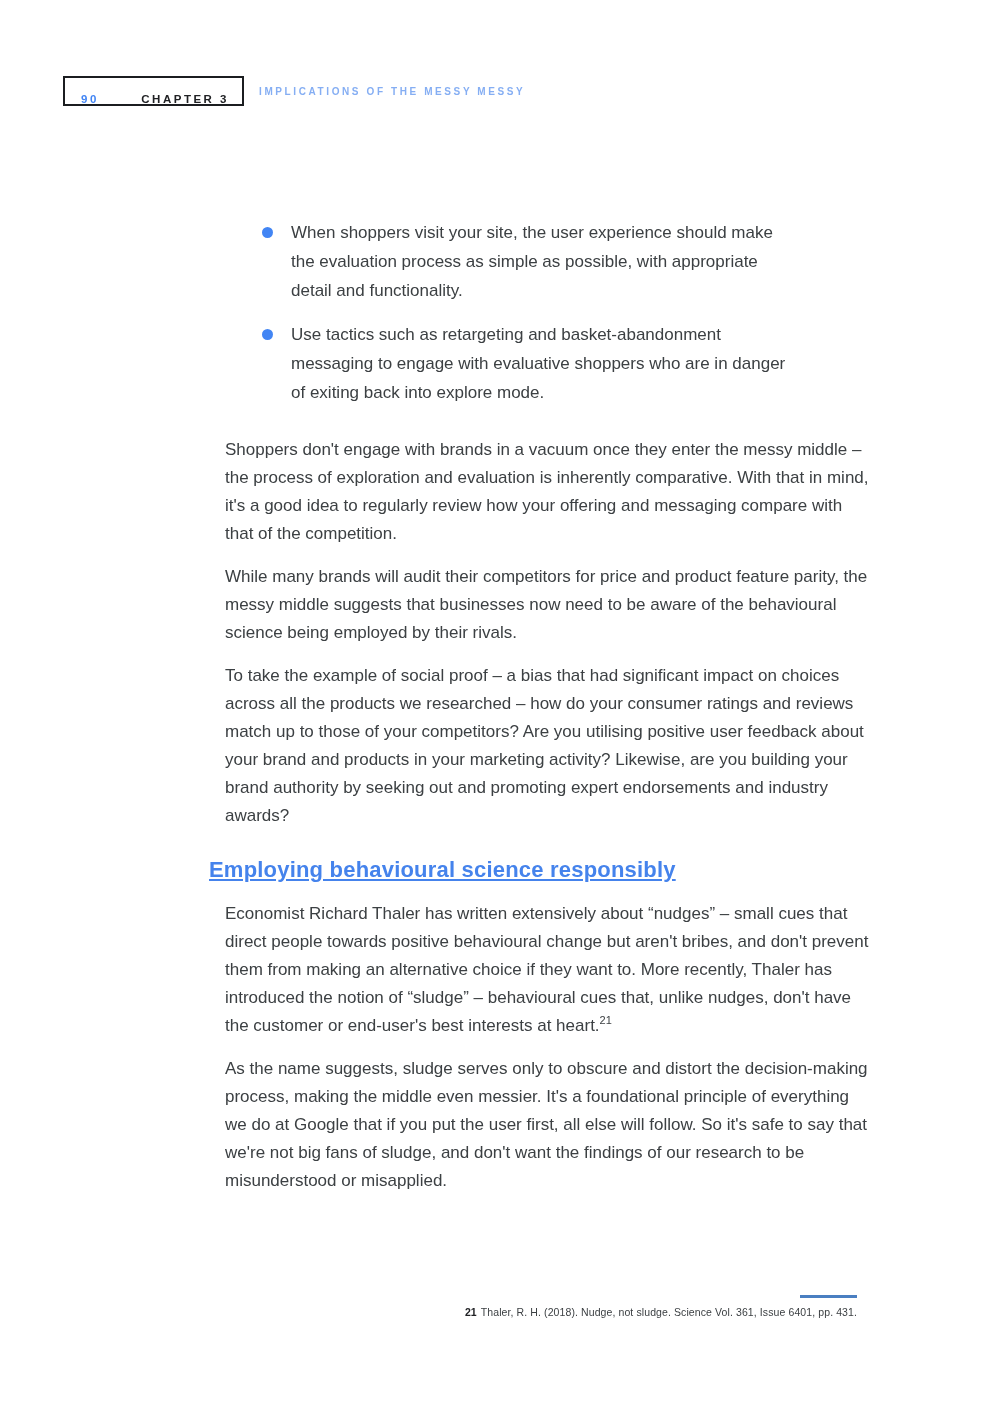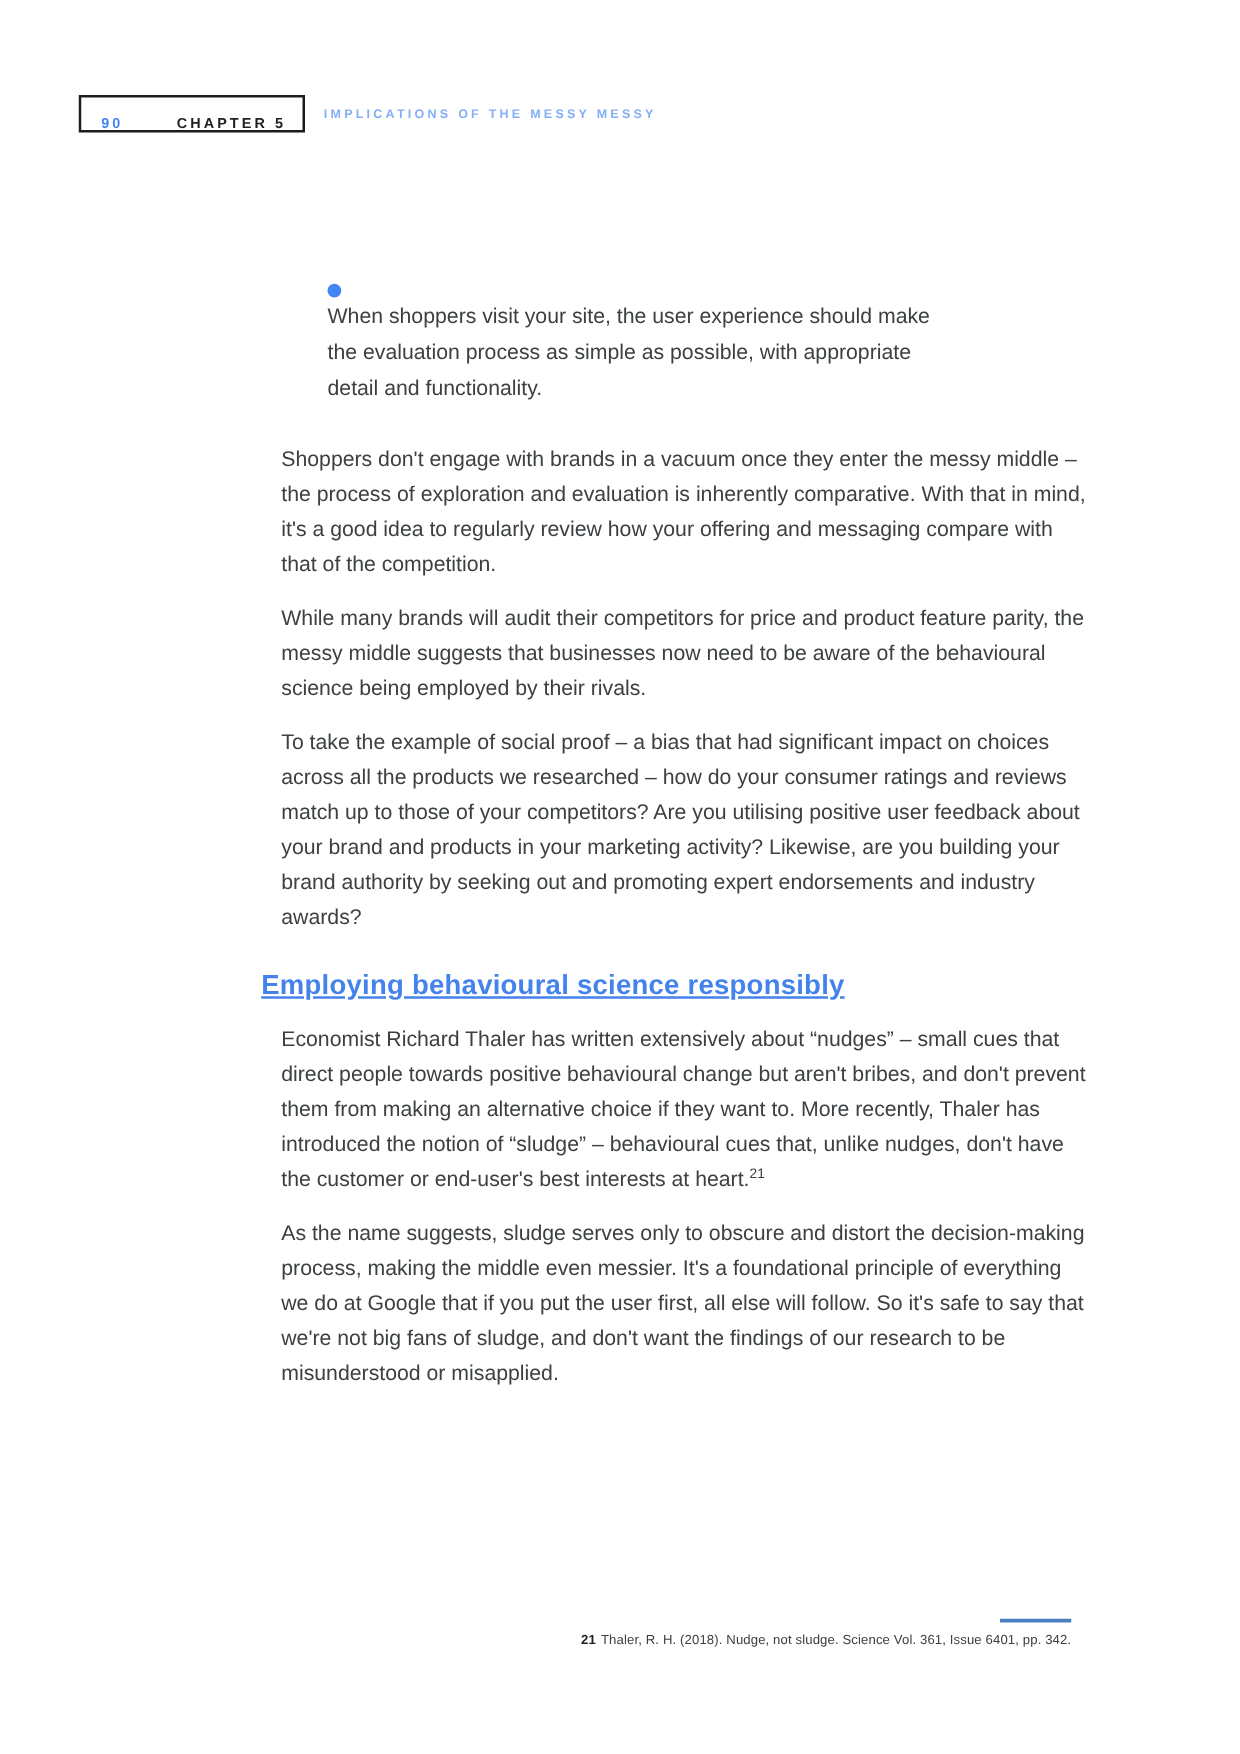--- a/index.html
+++ b/index.html
@@ -27,21 +27,21 @@
     letter-spacing: 2.6px; color: #85aef3;
   }
 
   
   .content {
     position: absolute; left: 209px; top: 218px; width: 660px;
     font-size: 17px; line-height: 28px;
   }
 
   .bullet-list { padding-left: 53px; margin: 0 0 29px 0; }
-  .bullet-item { display: flex; margin-bottom: 15px; flex-direction: column; }
+  .bullet-item { display: flex; margin-bottom: 15px; }
   .bullet-dot {
     flex: 0 0 11px; width: 11px; height: 11px; border-radius: 50%;
     background: #4285f4; margin-top: 9px; margin-right: 18px;
   }
   .bullet-text { max-width: 497px; line-height: 29px; }
 
   .paragraph { margin: 0 0 15px 16px; }
 
   .section-heading {
     margin: 27px 0 17px 0;
@@ -63,43 +63,47 @@
   .footnote-number { font-weight: bold; margin-right: 4px; color: #202124; }
 </style>
 </head>
 <body>
 
 <div class="page">
 
   <div class="header">
     <div class="chapter-box">
       <span class="page-number">90</span>
-      <span class="chapter-label">CHAPTER 5</span>
+      <span class="chapter-label">CHAPTER 3</span>
     </div>
     <span class="header-title">IMPLICATIONS OF THE MESSY MESSY</span>
   </div>
 
   <div class="content">
 
     <div class="bullet-list">
       <div class="bullet-item">
         <span class="bullet-dot"></span>
         <span class="bullet-text">When shoppers visit your site, the user experience should make the evaluation process as simple as possible, with appropriate detail and functionality.</span>
+      </div>
+      <div class="bullet-item">
+        <span class="bullet-dot"></span>
+        <span class="bullet-text">Use tactics such as retargeting and basket-abandonment messaging to engage with evaluative shoppers who are in danger of exiting back into explore mode.</span>
       </div>
     </div>
 
     <p class="paragraph">Shoppers don't engage with brands in a vacuum once they enter the messy middle – the process of exploration and evaluation is inherently comparative. With that in mind, it's a good idea to regularly review how your offering and messaging compare with that of the competition.</p>
     <p class="paragraph">While many brands will audit their competitors for price and product feature parity, the messy middle suggests that businesses now need to be aware of the behavioural science being employed by their rivals.</p>
     <p class="paragraph">To take the example of social proof – a bias that had significant impact on choices across all the products we researched – how do your consumer ratings and reviews match up to those of your competitors? Are you utilising positive user feedback about your brand and products in your marketing activity? Likewise, are you building your brand authority by seeking out and promoting expert endorsements and industry awards?</p>
 
     <h2 class="section-heading">Employing behavioural science responsibly</h2>
 
     <p class="paragraph"><span>Economist Richard Thaler has written extensively about “nudges” – small cues that direct people towards positive behavioural change but aren't bribes, and don't prevent them from making an alternative choice if they want to. More recently, Thaler has introduced the notion of “sludge” – behavioural cues that, unlike nudges, don't have the customer or end-user's best interests at heart.</span><sup class="footnote-ref">21</sup></p>
     <p class="paragraph">As the name suggests, sludge serves only to obscure and distort the decision-making process, making the middle even messier. It's a foundational principle of everything we do at Google that if you put the user first, all else will follow. So it's safe to say that we're not big fans of sludge, and don't want the findings of our research to be misunderstood or misapplied.</p>
 
   </div>
 
   <div class="footnote-rule"></div>
   <div class="footnote">
-    <span class="footnote-number">21</span><span>Thaler, R. H. (2018). Nudge, not sludge. Science Vol. 361, Issue 6401, pp. 342.</span>
+    <span class="footnote-number">21</span><span>Thaler, R. H. (2018). Nudge, not sludge. Science Vol. 361, Issue 6401, pp. 431.</span>
   </div>
 
 </div>
 
 </body></html>

